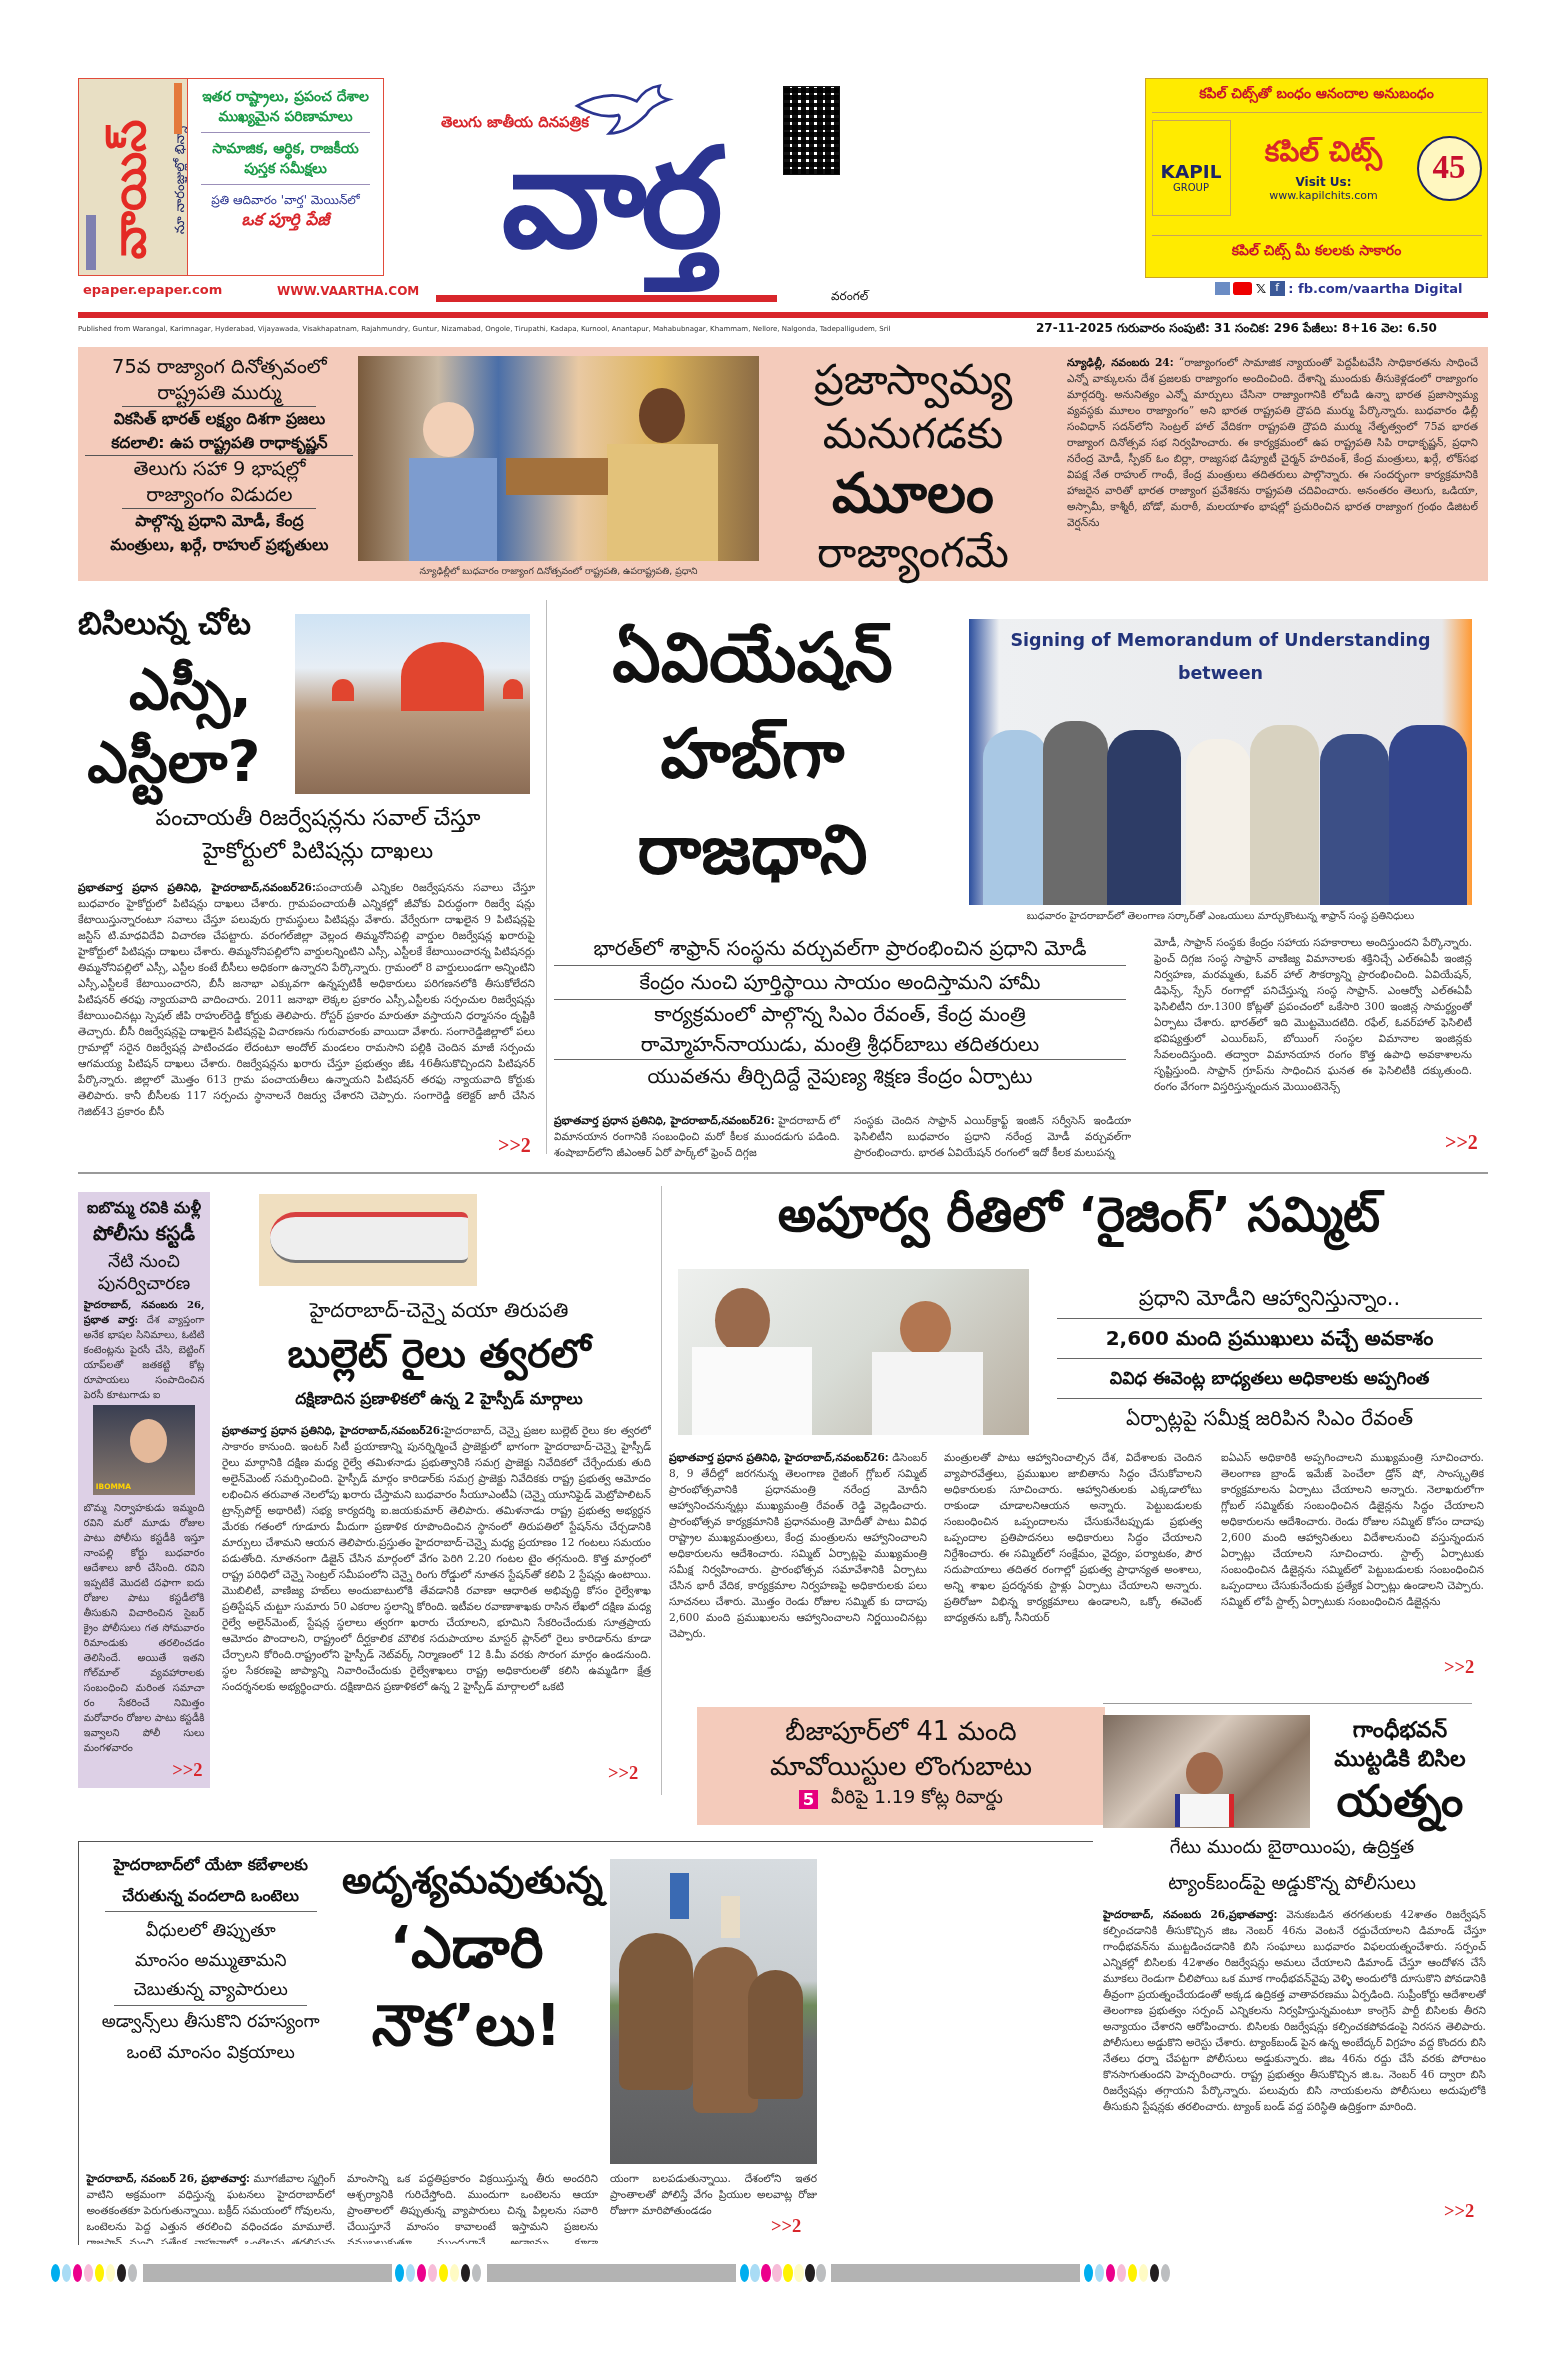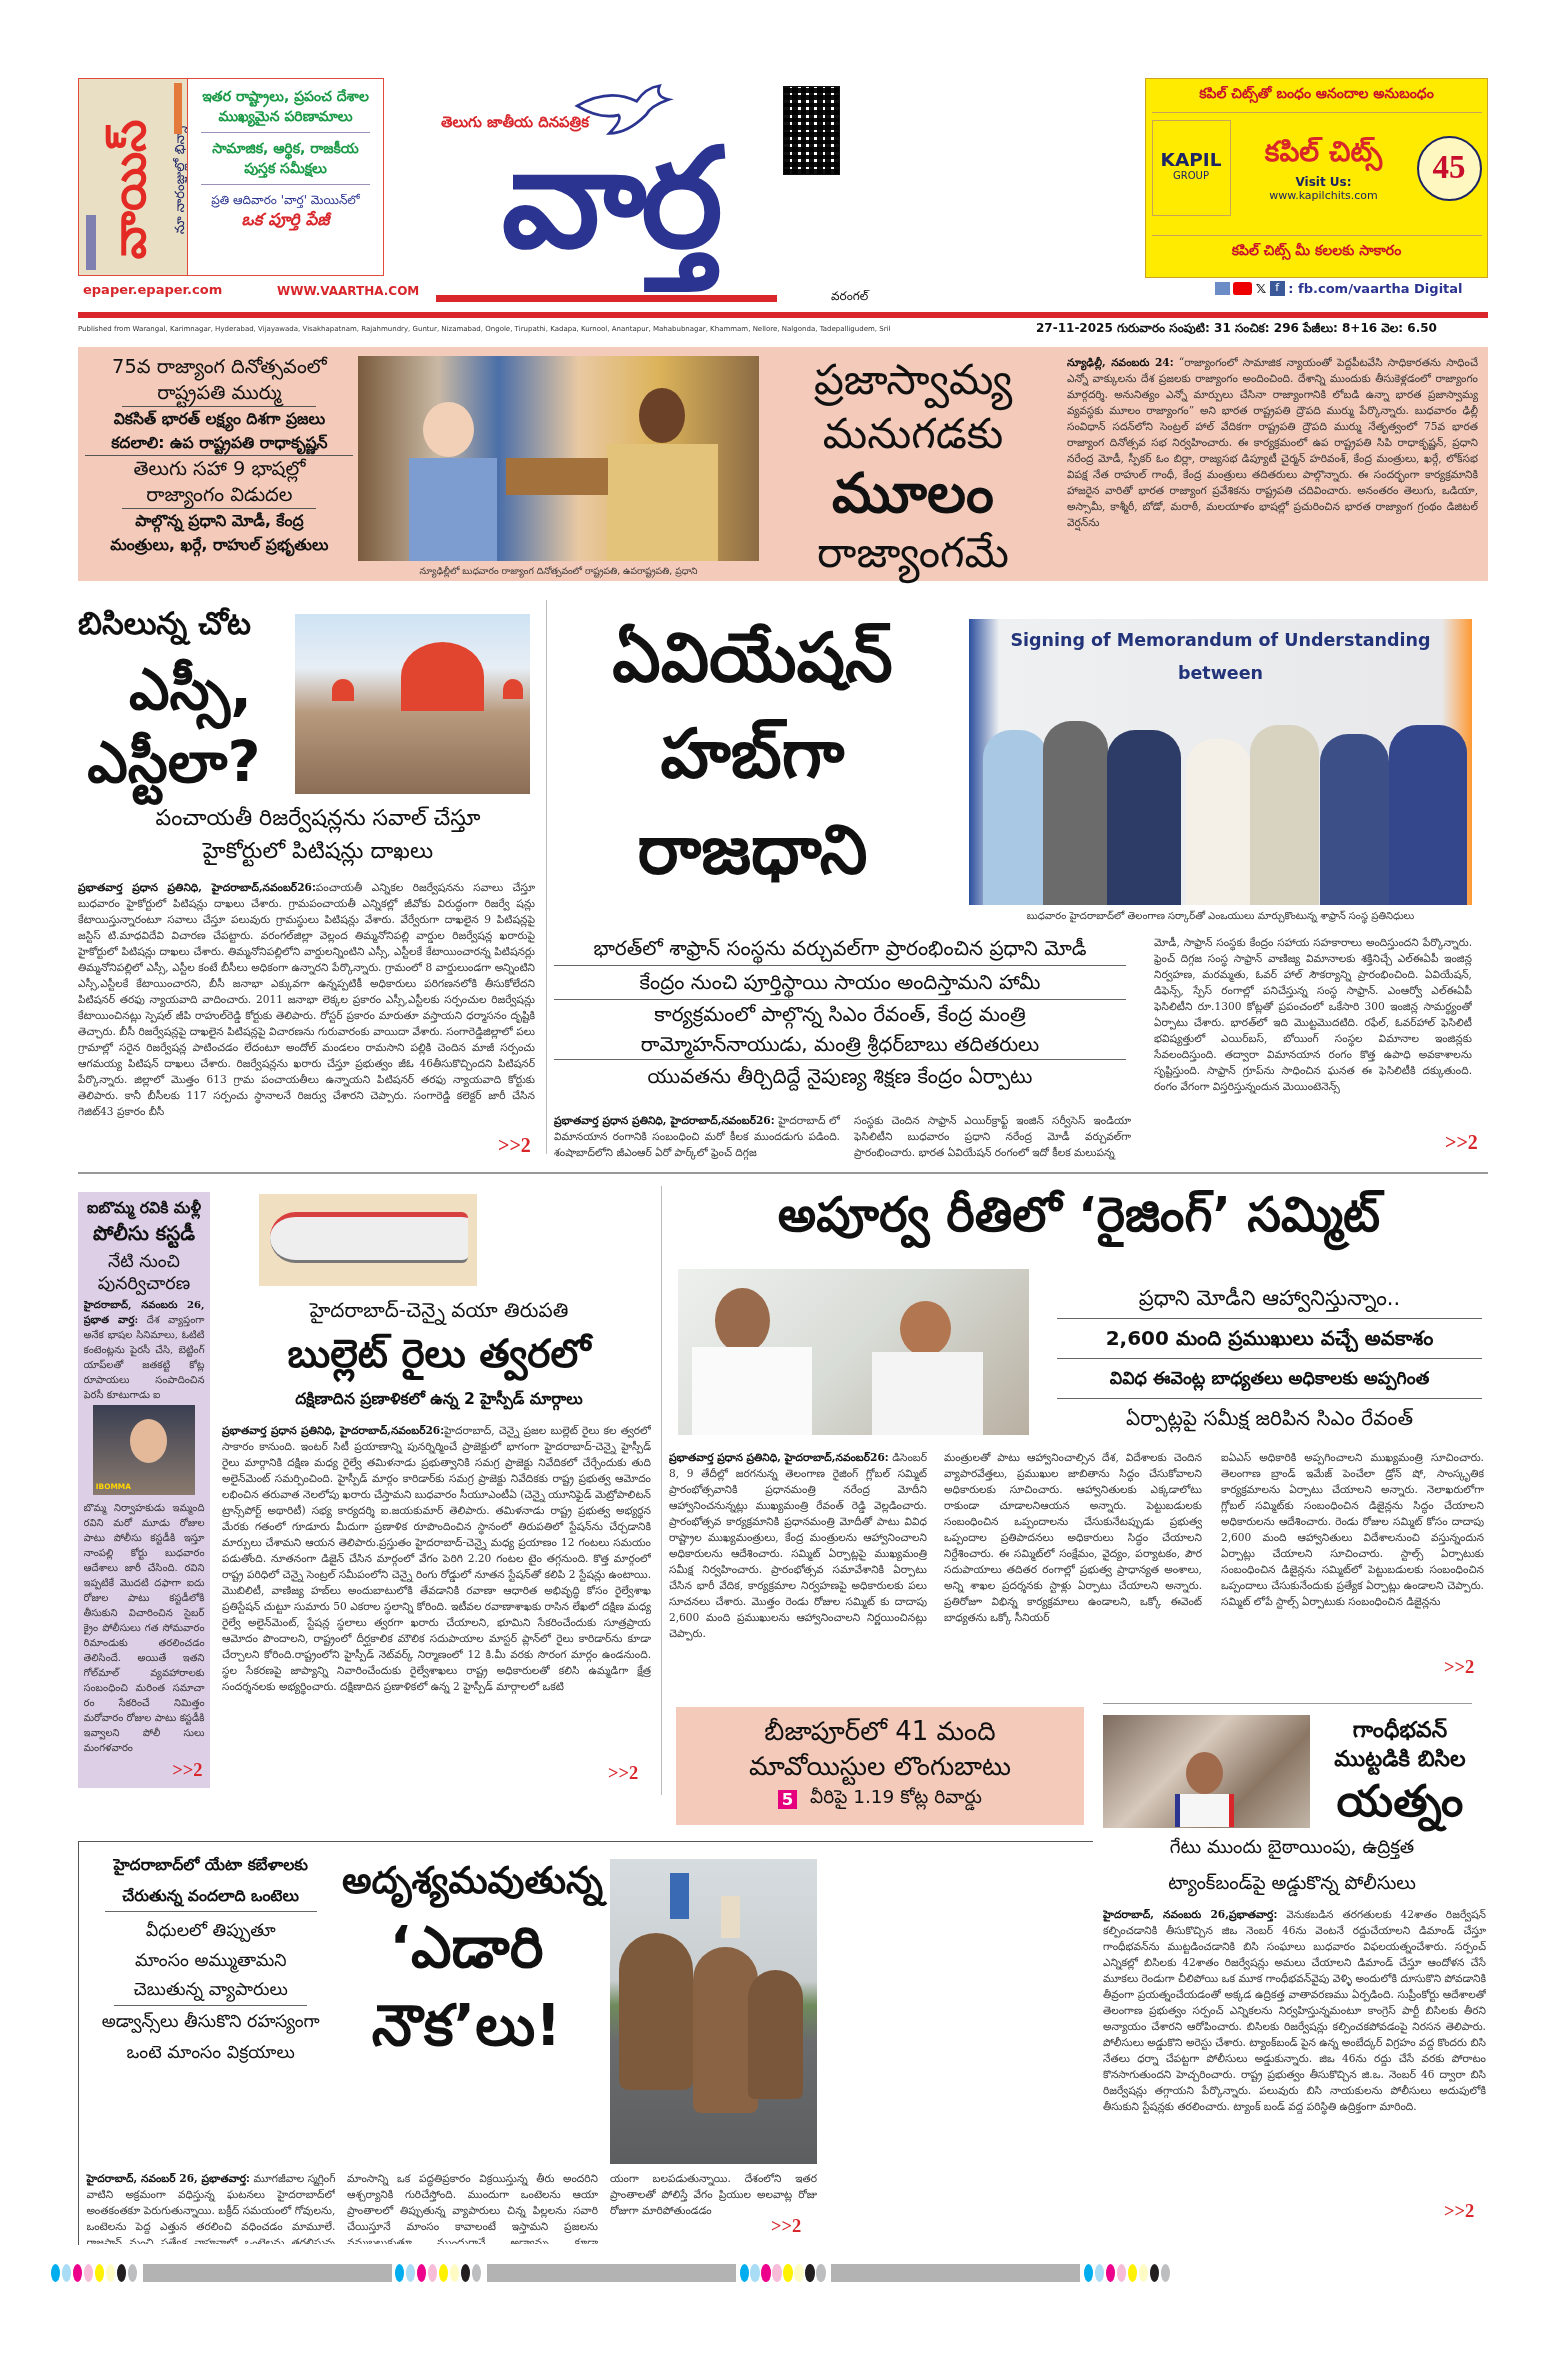--- a/index.html
+++ b/index.html
@@ -42,21 +42,21 @@
     </svg>
   <div class="abs" style="left:434px;top:120px;width:351px;height:157px;font-size:138px;line-height:157px;font-weight:bold;color:#2b3490;text-align:center;letter-spacing:-5.5px">వార్త</div>
   <div class="abs" style="left:436px;top:295px;width:341px;height:6.5px;background:#d8262b"></div>
 
   <div class="abs" style="left:784px;top:87px;width:55px;height:87px;background:repeating-linear-gradient(90deg,#111 0 5.5px,#fff 5.5px 8.3px),repeating-linear-gradient(0deg,#111 0 4.6px,#fff 4.6px 7.4px);background-blend-mode:multiply;outline:1.8px solid #111"></div>
   <div class="abs" style="left:831px;top:289px;font-size:12px">వరంగల్</div>
 
   <div class="abs" style="left:1145px;top:78px;width:343px;height:200px;background:#ffeb00;border:1.8px solid #c9a227;padding:5.5px">
     <div style="color:#c8102e;font-weight:bold;font-size:14px;text-align:center;border-bottom:0.9px solid #c8a35a;padding-bottom:7.4px">కపిల్ చిట్స్‌తో బంధం ఆనందాల అనుబంధం</div>
     <div style="display:flex;align-items:center;margin-top:7.4px">
-      <div style="width:79px;height:96px;border:0.9px solid #c8a35a;text-align:center;padding-top:28px">
+      <div style="width:79px;height:96px;border:0.9px solid #c8a35a;text-align:center;padding-top:40px">
         <div style="font-weight:bold;font-size:18.5px;color:#1d2466">KAPIL</div>
         <div style="font-size:10px;color:#1d2466">GROUP</div>
       </div>
       <div style="flex:1;text-align:center">
         <div style="color:#d8262b;font-size:28px;font-weight:bold">కపిల్ చిట్స్</div>
         <div style="color:#1d2466;font-size:12px;font-weight:bold">Visit Us:</div>
         <div style="color:#1d2466;font-size:11px;font-weight:normal">www.kapilchits.com</div>
       </div>
       <div style="width:65px;height:65px;border-radius:50%;border:2.8px solid #1d2466;background:#fff7c0;color:#c8102e;font-size:33px;font-weight:bold;text-align:center;line-height:59px;font-family:'Liberation Serif',serif">45</div>
     </div>
@@ -196,21 +196,21 @@
     <div class="sub boxline" style="font-size:20px;line-height:39px;font-weight:bold">2,600 మంది ప్రముఖులు వచ్చే అవకాశం</div>
     <div class="sub boxline" style="font-size:17.5px;line-height:39px;font-weight:bold">వివిధ ఈవెంట్ల బాధ్యతలు అధికాలకు అప్పగింత</div>
     <div class="sub" style="font-size:20px;line-height:39px">ఏర్పాట్లపై సమీక్ష జరిపిన సిఎం రేవంత్</div>
   </div>
   <div class="abs body-text" style="left:0;top:272px;width:258px;height:235px;overflow:hidden;font-size:10.6px;line-height:16px"><b style="color:#111">ప్రభాతవార్త ప్రధాన ప్రతినిధి, హైదరాబాద్,నవంబర్26:</b> <span>డిసెంబర్ 8, 9 తేదీల్లో జరగనున్న తెలంగాణ రైజింగ్ గ్లోబల్ సమ్మిట్ ప్రారంభోత్సవానికి ప్రధానమంత్రి నరేంద్ర మోదీని ఆహ్వానించనున్నట్లు ముఖ్యమంత్రి రేవంత్ రెడ్డి వెల్లడించారు. ప్రారంభోత్సవ కార్యక్రమానికి ప్రధానమంత్రి మోదీతో పాటు వివిధ రాష్ట్రాల ముఖ్యమంత్రులు, కేంద్ర మంత్రులను ఆహ్వానించాలని అధికారులను ఆదేశించారు. సమ్మిట్ ఏర్పాట్లపై ముఖ్యమంత్రి సమీక్ష నిర్వహించారు. ప్రారంభోత్సవ సమావేశానికి ఏర్పాటు చేసిన భారీ వేదిక, కార్యక్రమాల నిర్వహణపై అధికారులకు పలు సూచనలు చేశారు. మొత్తం రెండు రోజుల సమ్మిట్ కు దాదాపు 2,600 మంది ప్రముఖులను ఆహ్వానించాలని నిర్ణయించినట్లు చెప్పారు.</span></div>
   <div class="abs body-text" style="left:275px;top:272px;width:258px;height:235px;overflow:hidden;font-size:10.6px;line-height:16px">మంత్రులతో పాటు ఆహ్వానించాల్సిన దేశ, విదేశాలకు చెందిన వ్యాపారవేత్తలు, ప్రముఖుల జాబితాను సిద్ధం చేసుకోవాలని అధికారులకు సూచించారు. ఆహ్వానితులకు ఎక్కడాలోటు రాకుండా చూడాలనిఆయన అన్నారు. పెట్టుబడులకు సంబంధించిన ఒప్పందాలను చేసుకునేటప్పుడు ప్రభుత్వ ఒప్పందాల ప్రతిపాదనలు అధికారులు సిద్ధం చేయాలని నిర్దేశించారు. ఈ సమ్మిట్‌లో సంక్షేమం, వైద్యం, పర్యాటకం, పౌర సదుపాయాలు తదితర రంగాల్లో ప్రభుత్వ ప్రాధాన్యత అంశాలు, అన్ని శాఖల ప్రదర్శనకు స్టాళ్లు ఏర్పాటు చేయాలని అన్నారు. ప్రతిరోజూ విభిన్న కార్యక్రమాలు ఉండాలని, ఒక్కో ఈవెంట్ బాధ్యతను ఒక్కో సీనియర్</div>
   <div class="abs body-text" style="left:552px;top:272px;width:263px;height:235px;overflow:hidden;font-size:10.6px;line-height:16px">ఐఏఎస్ అధికారికి అప్పగించాలని ముఖ్యమంత్రి సూచించారు. తెలంగాణ బ్రాండ్ ఇమేజ్ పెంచేలా డ్రోన్ షో, సాంస్కృతిక కార్యక్రమాలను ఏర్పాటు చేయాలని అన్నారు. నెలాఖరులోగా గ్లోబల్ సమ్మిట్‌కు సంబంధించిన డిజైన్లను సిద్ధం చేయాలని అధికారులను ఆదేశించారు. రెండు రోజుల సమ్మిట్ కోసం దాదాపు 2,600 మంది ఆహ్వానితులు విదేశాలనుంచి వస్తున్నందున ఏర్పాట్లు చేయాలని సూచించారు. స్టాల్స్ ఏర్పాటుకు సంబంధించిన డిజైన్లను సమ్మిట్‌లో పెట్టుబడులకు సంబంధించిన ఒప్పందాలు చేసుకునేందుకు ప్రత్యేక ఏర్పాట్లు ఉండాలని చెప్పారు. సమ్మిట్ లోపే స్టాల్స్ ఏర్పాటుకు సంబంధించిన డిజైన్లను</div>
   <div class="abs more" style="left:775px;top:480px;font-size:18.5px">&gt;&gt;2</div>
 </div>
 
-<div class="abs" style="left:676px;top:1707px;width:408px;height:118px;background:#f4cbbb;text-align:center;padding-top:7.4px">
+<div class="abs" style="left:697px;top:1707px;width:408px;height:118px;background:#f4cbbb;text-align:center;padding-top:7.4px">
   <div style="font-size:26px;line-height:35px">బీజాపూర్‌లో 41 మంది</div>
   <div style="font-size:26px;line-height:35px">మావోయిస్టుల లొంగుబాటు</div>
   <div style="display:flex;align-items:center;justify-content:center;gap:13px;margin-top:1.8px">
     <span style="background:#e6007e;color:#fff;font-weight:bold;font-size:16.6px;padding:0 3.7px">5</span>
     <span style="font-size:18.5px">వీరిపై 1.19 కోట్ల రివార్డు</span>
   </div>
 </div>
 
 <div class="abs" style="left:1103px;top:1698px;width:386px;height:545px">
   <div class="abs" style="left:0;top:4.6px;width:369px;height:1.8px;background:#999"></div>

